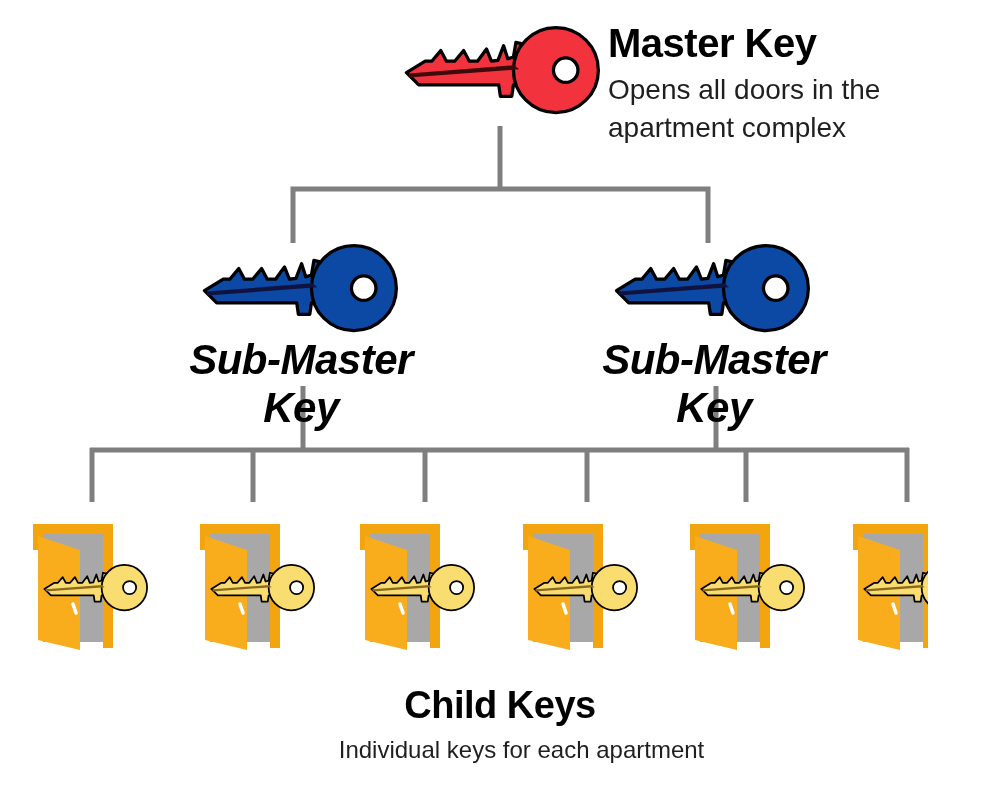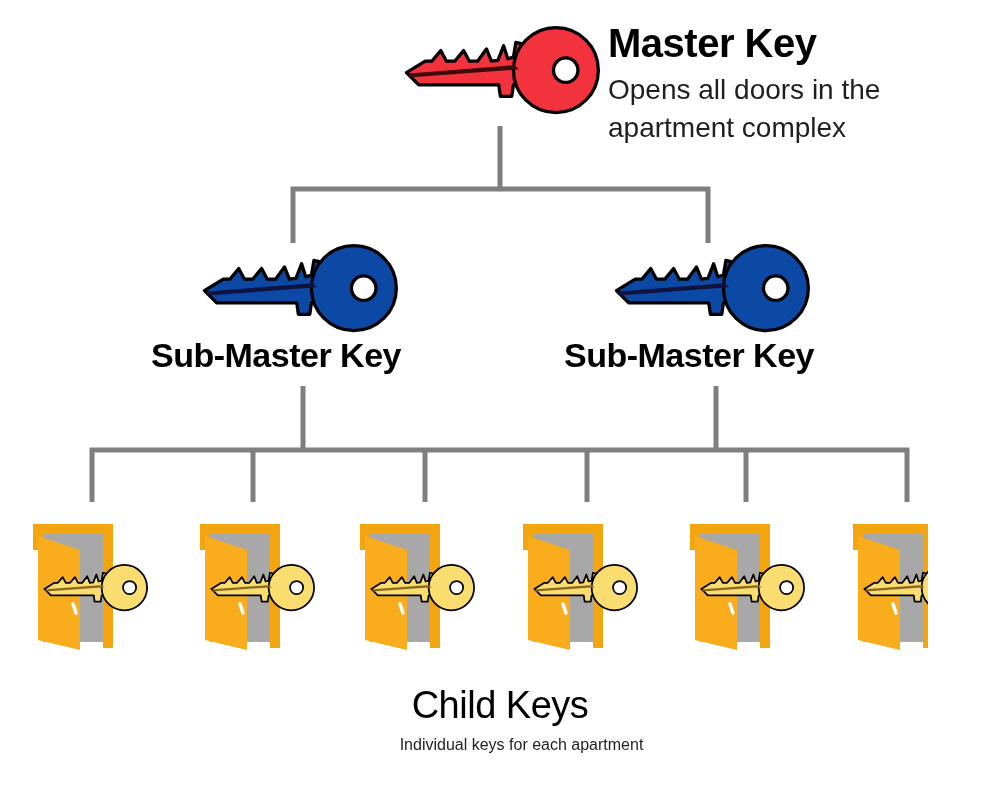--- a/index.html
+++ b/index.html
@@ -20,36 +20,36 @@
     --key-fill:var(--master-key-color,#f2333e);--key-groove:var(--master-key-groove,#3f0a0c);}
   .sub-key{width:196px;height:90px;
     --key-fill:var(--sub-key-color,#0b49a4);--key-groove:var(--sub-key-groove,#101340);}
   .sub-key-left{left:202px;top:244px;}
   .sub-key-right{left:614px;top:244px;}
 
   .master-text{position:absolute;left:608px;top:22px;width:290px;}
   .h1{font-size:40px;font-weight:bold;letter-spacing:-0.5px;line-height:1.05;color:var(--text,#000);}
   .desc{font-size:28px;line-height:1.34;margin-top:7px;color:var(--subtext,#1f1f1f);}
 
-  .sub-label{position:absolute;top:336px;width:300px;text-align:left;
-    font-size:34px;font-weight:bold;letter-spacing:-0.5px;color:var(--text,#000);}
+  .sub-label{position:absolute;top:336px;width:300px;text-align:center;
+    font-size:42px;font-weight:bold;letter-spacing:-0.5px;color:var(--text,#000);font-style:italic;}
   .sub-label-left{left:151px;}
   .sub-label-right{left:564px;}
 
   .door-unit{position:absolute;top:520px;width:120px;height:140px;overflow:visible;}
   .u1{left:33px;}.u2{left:200px;}.u3{left:360px;}.u4{left:523px;}.u5{left:690px;}.u6{left:853px;}
   .d-open{fill:var(--door-opening,#a8a8a8);}
   .d-frame{fill:var(--door-frame,#f3a50f);}
   .d-leaf{fill:var(--door-leaf,#f9ac1c);}
   .d-handle{stroke:#fff;stroke-width:3.5;stroke-linecap:round;}
   .child-key{--key-fill:var(--child-key-color,#fadd70);--key-groove:var(--child-key-groove,#8a6a1d);}
 
   .child-text{position:absolute;left:0;top:684px;width:1000px;text-align:center;}
-  .h2{font-size:38px;font-weight:normal;letter-spacing:-0.5px;color:var(--text,#000);}
-  .child-desc{font-size:16px;margin-top:9px;color:var(--subtext,#1f1f1f);padding-left:43px;}
+  .h2{font-size:38px;font-weight:bold;letter-spacing:-0.5px;color:var(--text,#000);}
+  .child-desc{font-size:24px;margin-top:9px;color:var(--subtext,#1f1f1f);padding-left:43px;}
 
   .defs-holder{position:absolute;width:0;height:0;overflow:hidden;}
 </style>
 </head>
 <body>
 
 <svg class="defs-holder" aria-hidden="true">
   <defs>
     <symbol id="key-shape" viewBox="0 0 240 110">
       <path class="k-shaft" d="M3 57 L26 43 L34 43 L45 30 L52 43 L62 43 L73 30 L80 43 L90 43 L101 28 L107 43 L115 42 L122 24 L127 40 L134 38 L137 20 L146 22 L152 42 L152 72 L134 72 L132 86 L118 86 L116 72 L26 72 L18 72 Z"></path>

